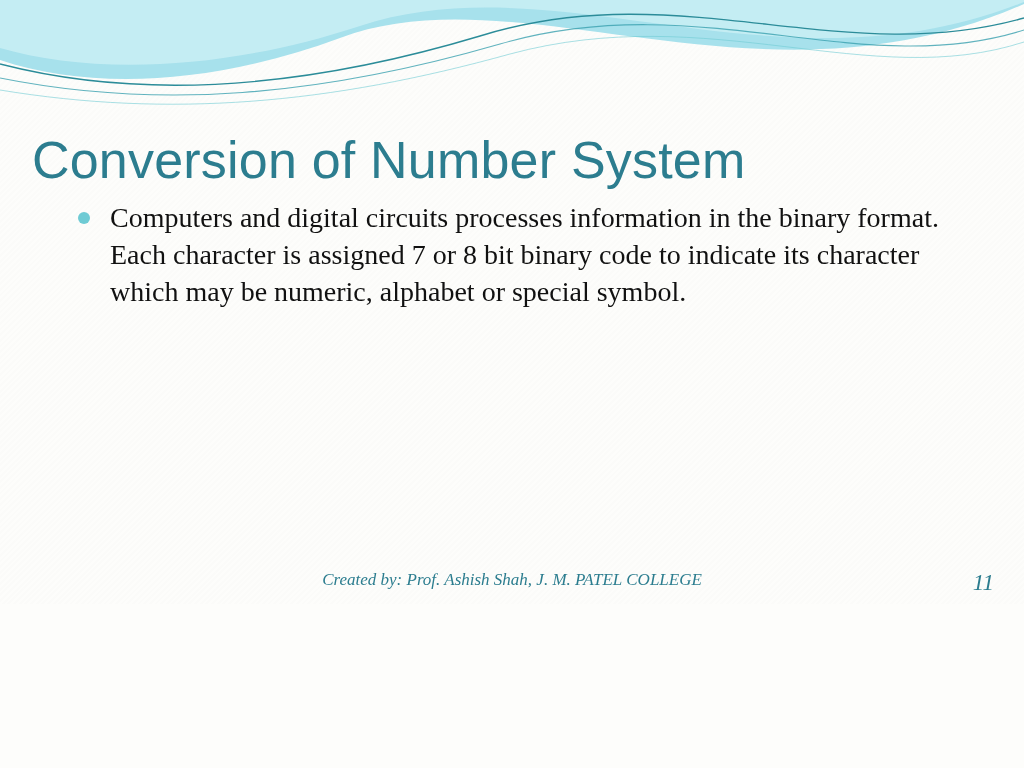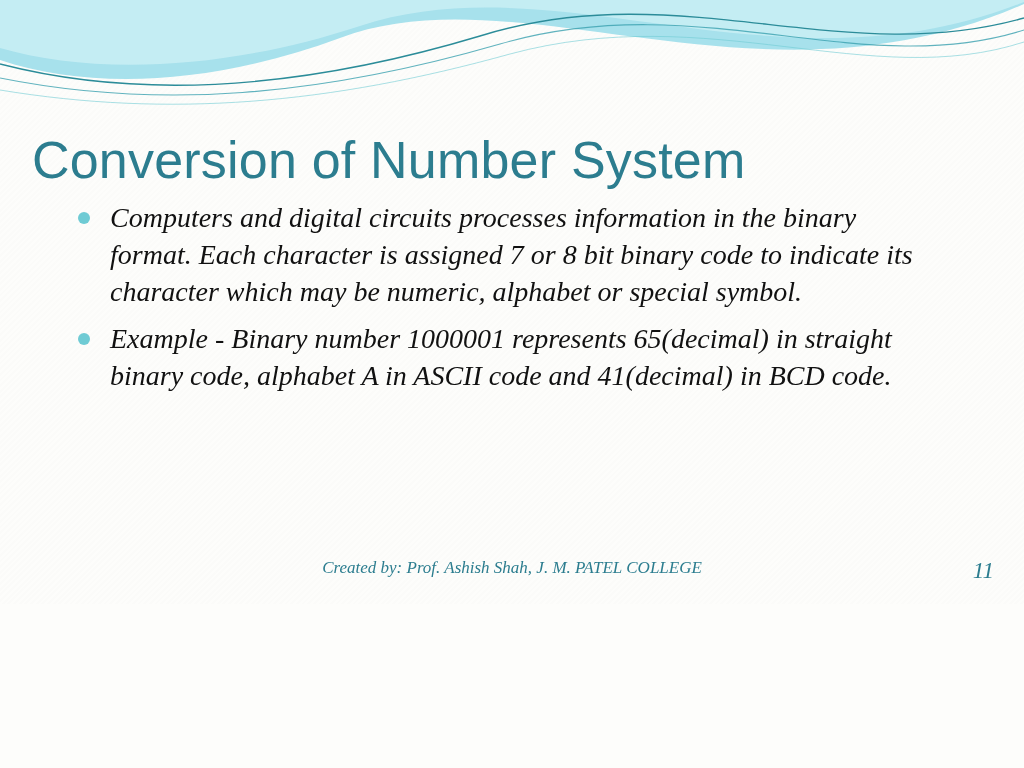--- a/index.html
+++ b/index.html
@@ -32,21 +32,21 @@
     font-weight: 300;
     font-size: 52px;
     letter-spacing: 0.2px;
   }
   .content {
     position: absolute;
     top: 200px;
     left: 72px;
     right: 80px;
   }
-  .content ul { list-style: none; font-style: italic; }
+  .content ul { list-style: none; }
   .content li {
     position: relative;
     padding-left: 38px;
     font-size: 28px;
     line-height: 1.32;
     color: #111;
     margin-bottom: 10px;
     font-family: Georgia, 'Times New Roman', serif;
   }
   .content li::before {
@@ -54,21 +54,21 @@
     position: absolute;
     left: 6px;
     top: 12px;
     width: 12px;
     height: 12px;
     border-radius: 50%;
     background: #6fcbd4;
   }
   .footer {
     position: absolute;
-    bottom: 22px;
+    bottom: 10px;
     left: 0;
     width: 1024px;
     height: 24px;
     color: #2c7d8f;
     font-family: Georgia, 'Times New Roman', serif;
   }
   .footer-credit {
     position: absolute;
     left: 0;
     width: 100%;
@@ -94,21 +94,20 @@
     <path d="M0,64 C140,100 300,90 480,36 C680,-26 840,70 1024,18" stroke="#2b8c99" stroke-width="1.4" fill="none"></path>
     <path d="M0,78 C160,110 320,96 500,44 C700,-14 860,82 1024,30" stroke="#3aa0af" stroke-width="1.1" fill="none" opacity="0.8"></path>
     <path d="M0,90 C170,118 330,104 510,54 C710,0 870,92 1024,42" stroke="#6fcbd4" stroke-width="1" fill="none" opacity="0.6"></path>
   </svg>
 
   <h1 class="title">Conversion of Number System</h1>
 
   <div class="content">
     <ul>
       <li>Computers and digital circuits processes information in the binary format. Each character is assigned 7 or 8 bit binary code to indicate its character which may be numeric, alphabet or special symbol.</li>
-      <li>Example - Binary number 1000001 represents 65(decimal) in straight binary code, alphabet A in ASCII code and 41(decimal) in BCD code.</li>
     </ul>
   </div>
 
   <div class="footer">
     <div class="footer-credit">Created by: Prof. Ashish Shah, J. M. PATEL COLLEGE</div>
     <div class="footer-page">11</div>
   </div>
 
 </div>
 

